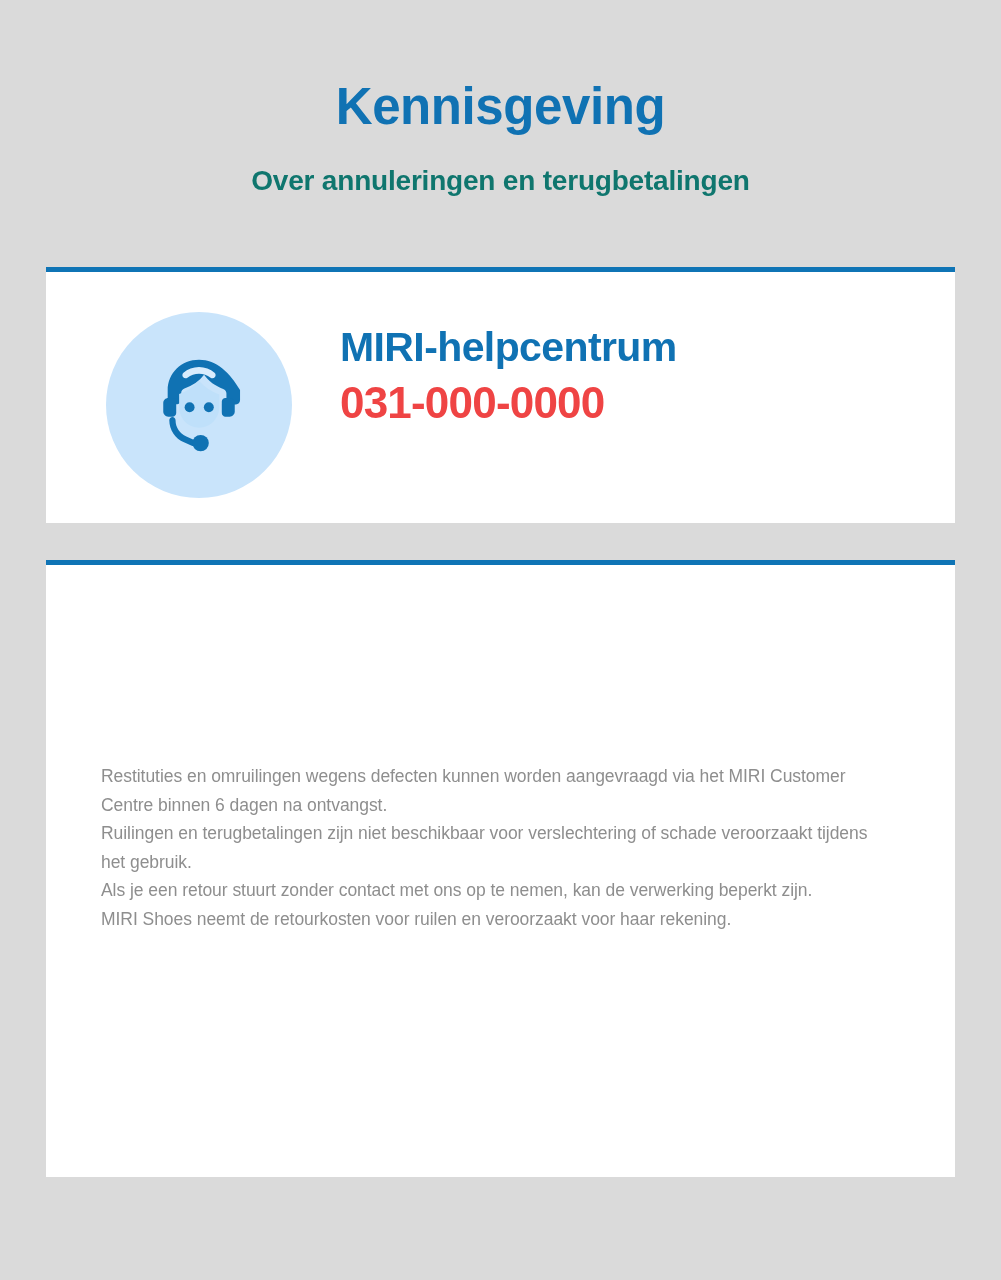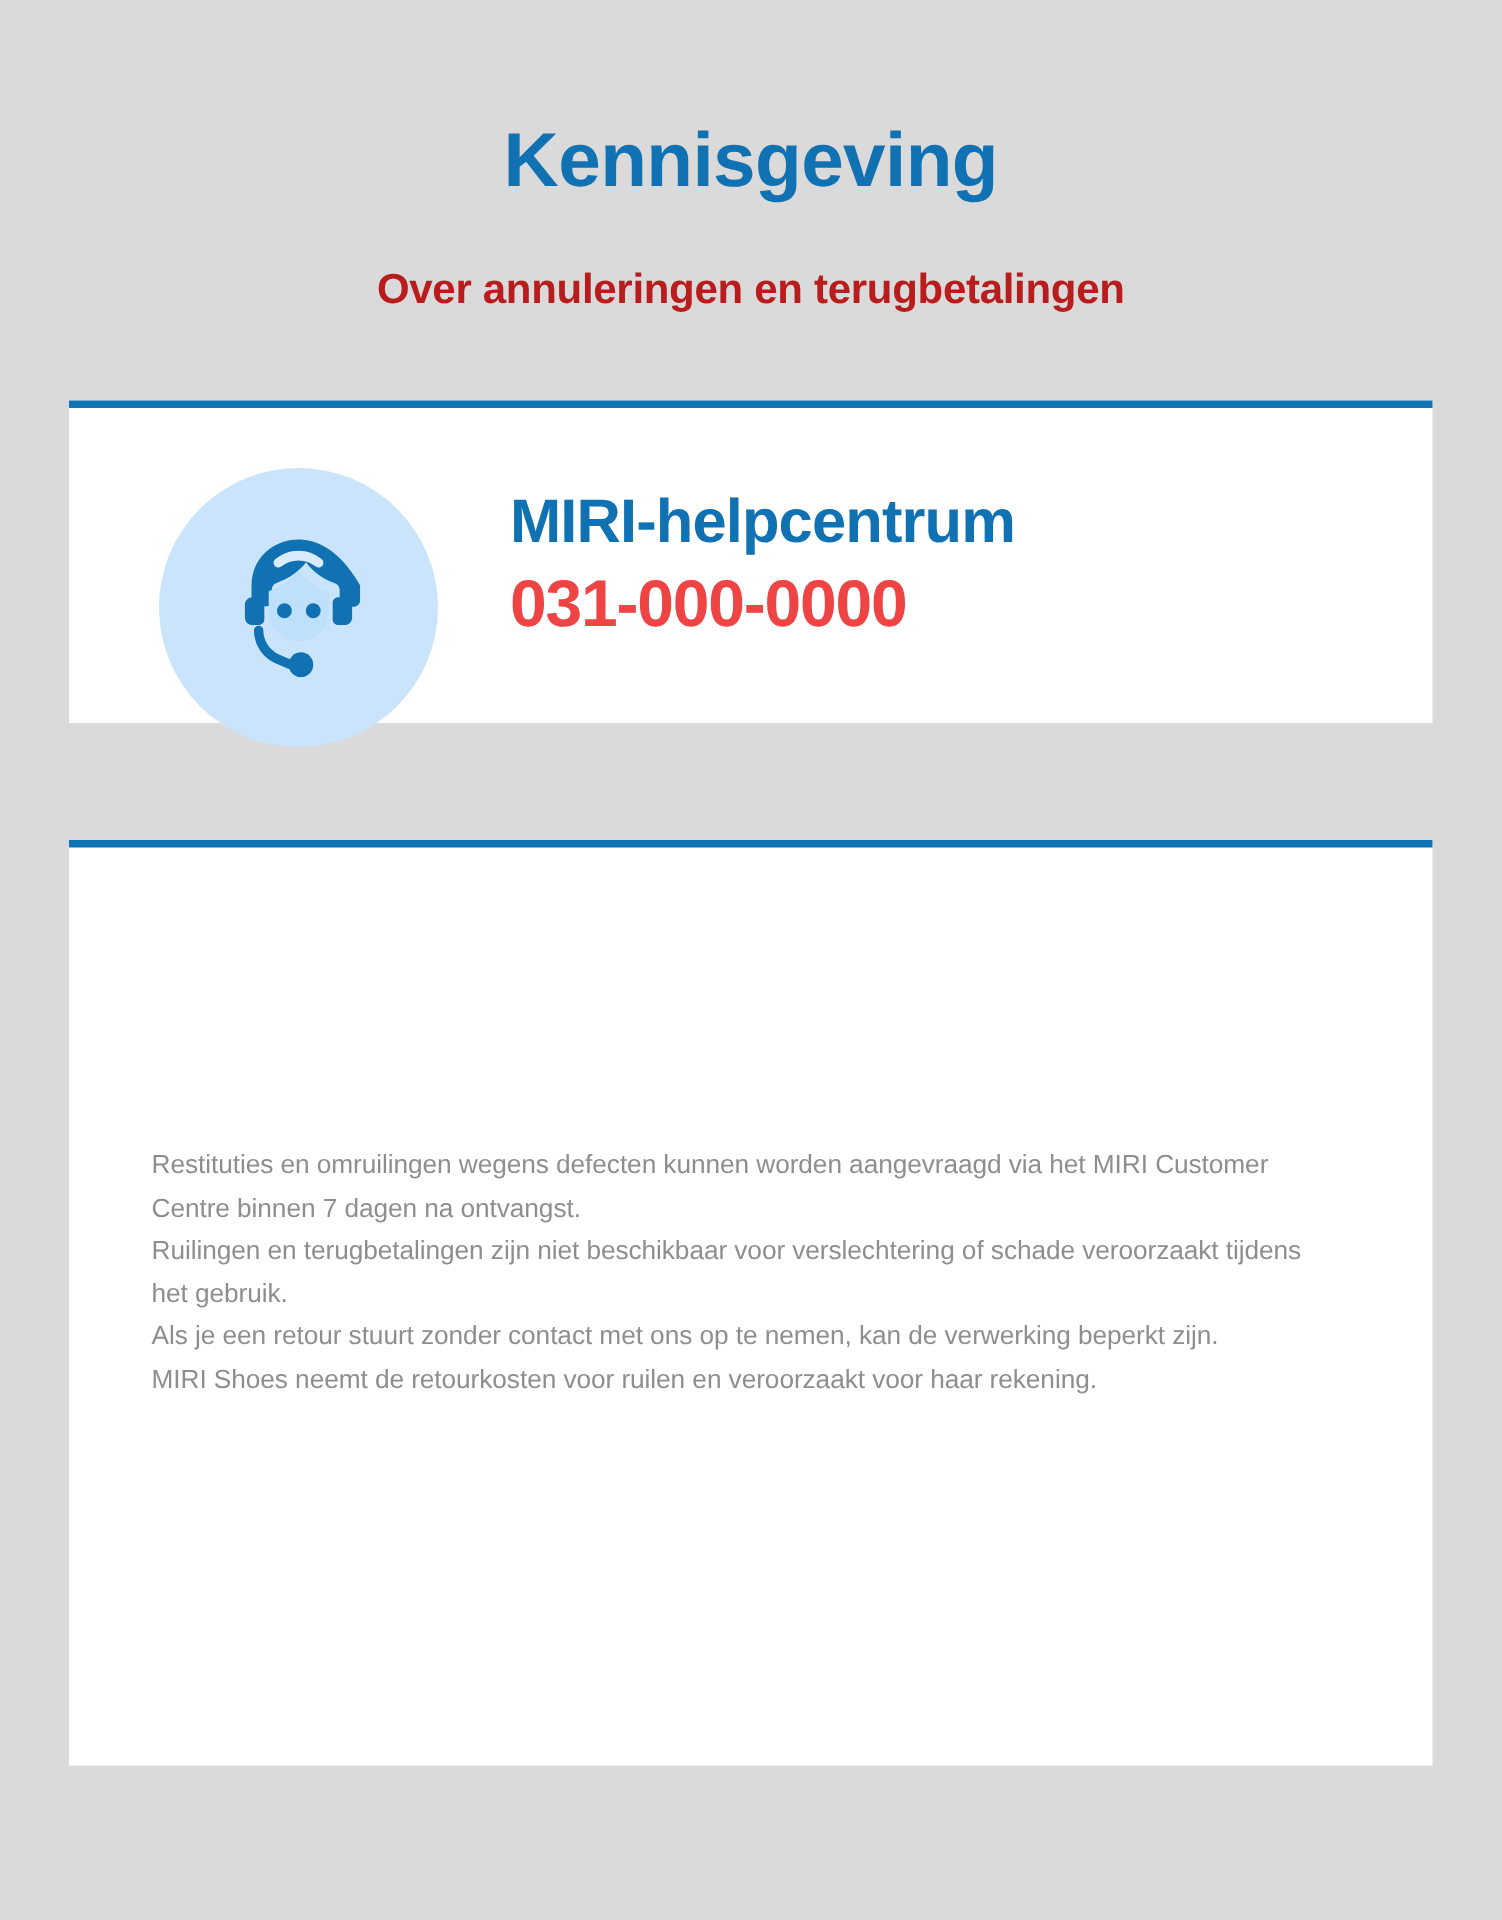--- a/index.html
+++ b/index.html
@@ -26,41 +26,41 @@
   .page-title {
     margin: 0;
     padding-top: 78px;
     font-size: 51px;
     font-weight: bold;
     letter-spacing: -0.4px;
     color: #1072b3;
     line-height: 1.12;
   }
   .page-subtitle {
-    margin: 12px;
+    margin: 0;
     padding-top: 29px;
     font-size: 28px;
     font-weight: bold;
     letter-spacing: -0.2px;
-    color: #b91c1c;
+    color: #0f766e;
     line-height: 1.2;
   }
 
   
   .card {
     position: absolute;
     left: 46px;
     width: 909px;
     background: #ffffff;
     border-top: 5px solid #0f74b5;
     box-sizing: border-box;
   }
   .card-contact {
     top: 267px;
-    height: 215px;
+    height: 256px;
   }
   .card-policy {
     top: 560px;
     height: 617px;
   }
 
   
   .contact-row {
     display: flex;
     align-items: flex-start;
@@ -169,18 +169,18 @@
     <div class="contact-text">
       <p class="contact-name">MIRI-helpcentrum</p>
       <p class="contact-phone">031-000-0000</p>
     </div>
 
   </div>
 </section>
 
 <section class="card card-policy">
   <div class="policy-body">
-    <p class="policy-line">Restituties en omruilingen wegens defecten kunnen worden aangevraagd via het MIRI Customer Centre binnen 7 dagen na ontvangst.</p>
+    <p class="policy-line">Restituties en omruilingen wegens defecten kunnen worden aangevraagd via het MIRI Customer Centre binnen 6 dagen na ontvangst.</p>
     <p class="policy-line">Ruilingen en terugbetalingen zijn niet beschikbaar voor verslechtering of schade veroorzaakt tijdens het gebruik.</p>
     <p class="policy-line">Als je een retour stuurt zonder contact met ons op te nemen, kan de verwerking beperkt zijn.</p>
     <p class="policy-line">MIRI Shoes neemt de retourkosten voor ruilen en veroorzaakt voor haar rekening.</p>
   </div>
 </section>
 
 </body></html>

